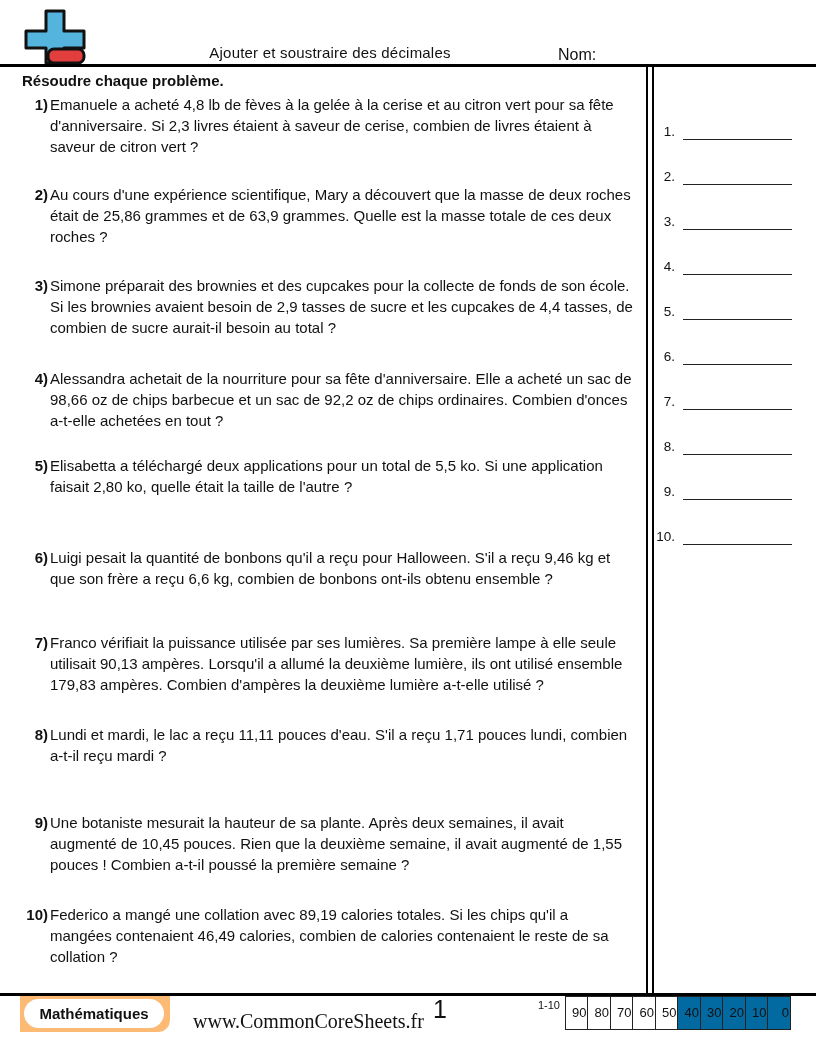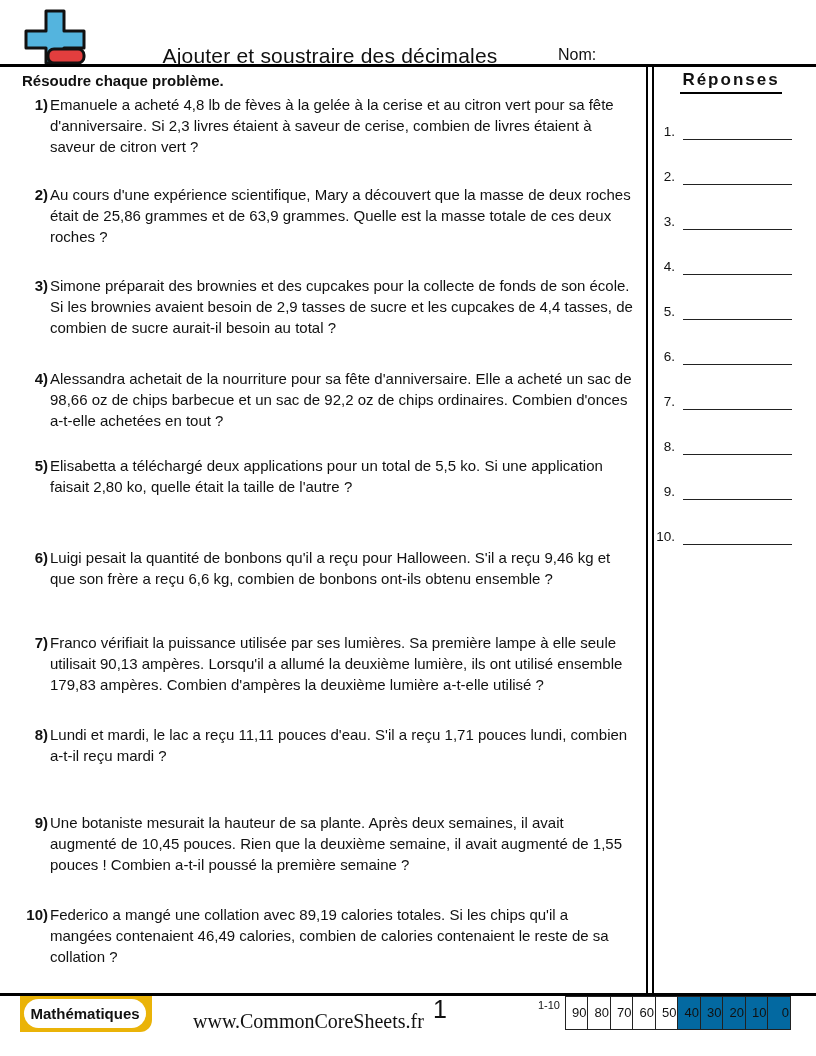--- a/index.html
+++ b/index.html
@@ -3,21 +3,21 @@
 <meta charset="utf-8">
 <style>
   html,body{margin:0;padding:0;background:#e8e8e8;}
   .page{
     position:relative;width:816px;height:1056px;margin:0 auto;background:#ffffff;
     font-family:"Liberation Sans", sans-serif;color:#111;overflow:hidden;
   }
   
   .logo{position:absolute;left:22px;top:5px;width:66px;height:62px;}
   .page-title{position:absolute;left:140px;top:44px;width:380px;text-align:center;
-    font-size:21px;letter-spacing:.2px;}
+    font-size:15px;letter-spacing:.2px;}
   .name-label{position:absolute;left:558px;top:46px;font-size:16px;}
   .header-rule{position:absolute;left:0;top:64px;width:816px;height:3px;background:#000;}
   .instruction{position:absolute;left:22px;top:72px;font-size:15px;font-weight:bold;}
   
   .col-sep{position:absolute;left:646px;top:67px;height:926px;width:4px;
     border-left:2px solid #000;border-right:2px solid #000;}
   
   .problem{position:absolute;left:22px;width:626px;display:flex;}
   .problem .pnum{width:26px;text-align:right;font-weight:bold;font-size:15px;
     line-height:21px;flex:0 0 26px;}
@@ -29,22 +29,22 @@
   .answers-title span{display:inline-block;font-size:17px;font-weight:bold;
     letter-spacing:2px;border-bottom:2.5px solid #000;padding:0 2px 2px 2px;}
   .answer-row{position:absolute;left:655px;width:137px;height:18px;
     display:flex;align-items:flex-end;}
   .answer-row .anum{flex:0 0 20px;text-align:right;font-size:13.5px;line-height:16px;}
   .answer-row .blank{flex:1;margin-left:8px;border-bottom:1.5px solid #222;height:16px;}
   .a1{top:122px}.a2{top:167px}.a3{top:212px}.a4{top:257px}.a5{top:302px}
   .a6{top:347px}.a7{top:392px}.a8{top:437px}.a9{top:482px}.a10{top:527px}
   
   .footer-rule{position:absolute;left:0;top:993px;width:816px;height:3px;background:#000;}
-  .brand-badge{position:absolute;left:20px;top:996px;width:132px;height:36px;
-    background:#eab308;border-radius:0 0 12px 0;text-decoration:underline;}
+  .brand-badge{position:absolute;left:20px;top:996px;width:150px;height:36px;
+    background:#fdba74;border-radius:0 0 12px 0;text-decoration:underline;}
   .brand-badge .pill{position:absolute;left:4px;top:3px;right:6px;bottom:4px;
     background:#fff;border-radius:16px;display:flex;align-items:center;justify-content:center;
     font-size:15px;font-weight:bold;}
   .website{position:absolute;left:193px;top:1010px;font-size:20px;font-family:Liberation Serif, serif;}
   .page-number{position:absolute;left:370px;top:995px;width:140px;text-align:center;
     font-size:25px;}
   .score-label{position:absolute;left:524px;top:999px;width:36px;text-align:right;
     font-size:11px;}
   .score-table{position:absolute;left:566px;top:996px;display:flex;}
   .score-cell{min-width:20px;padding:8px 1px;height:16px;border:1.5px solid #222;
@@ -103,23 +103,20 @@
   </div>
   <div class="problem p9">
     <div class="pnum">9)</div>
     <div class="ptext">Une botaniste mesurait la hauteur de sa plante. Après deux semaines, il avait augmenté de 10,45 pouces. Rien que la deuxième semaine, il avait augmenté de 1,55 pouces ! Combien a-t-il poussé la première semaine ?</div>
   </div>
   <div class="problem p10">
     <div class="pnum">10)</div>
     <div class="ptext">Federico a mangé une collation avec 89,19 calories totales. Si les chips qu'il a mangées contenaient 46,49 calories, combien de calories contenaient le reste de sa collation ?</div>
   </div>
 
-  <div class="answers-title">
-    <span>Réponses</span>
-  </div>
   <div class="answer-row a1">
     <div class="anum">1.</div>
     <div class="blank"></div>
   </div>
   <div class="answer-row a2">
     <div class="anum">2.</div>
     <div class="blank"></div>
   </div>
   <div class="answer-row a3">
     <div class="anum">3.</div>

